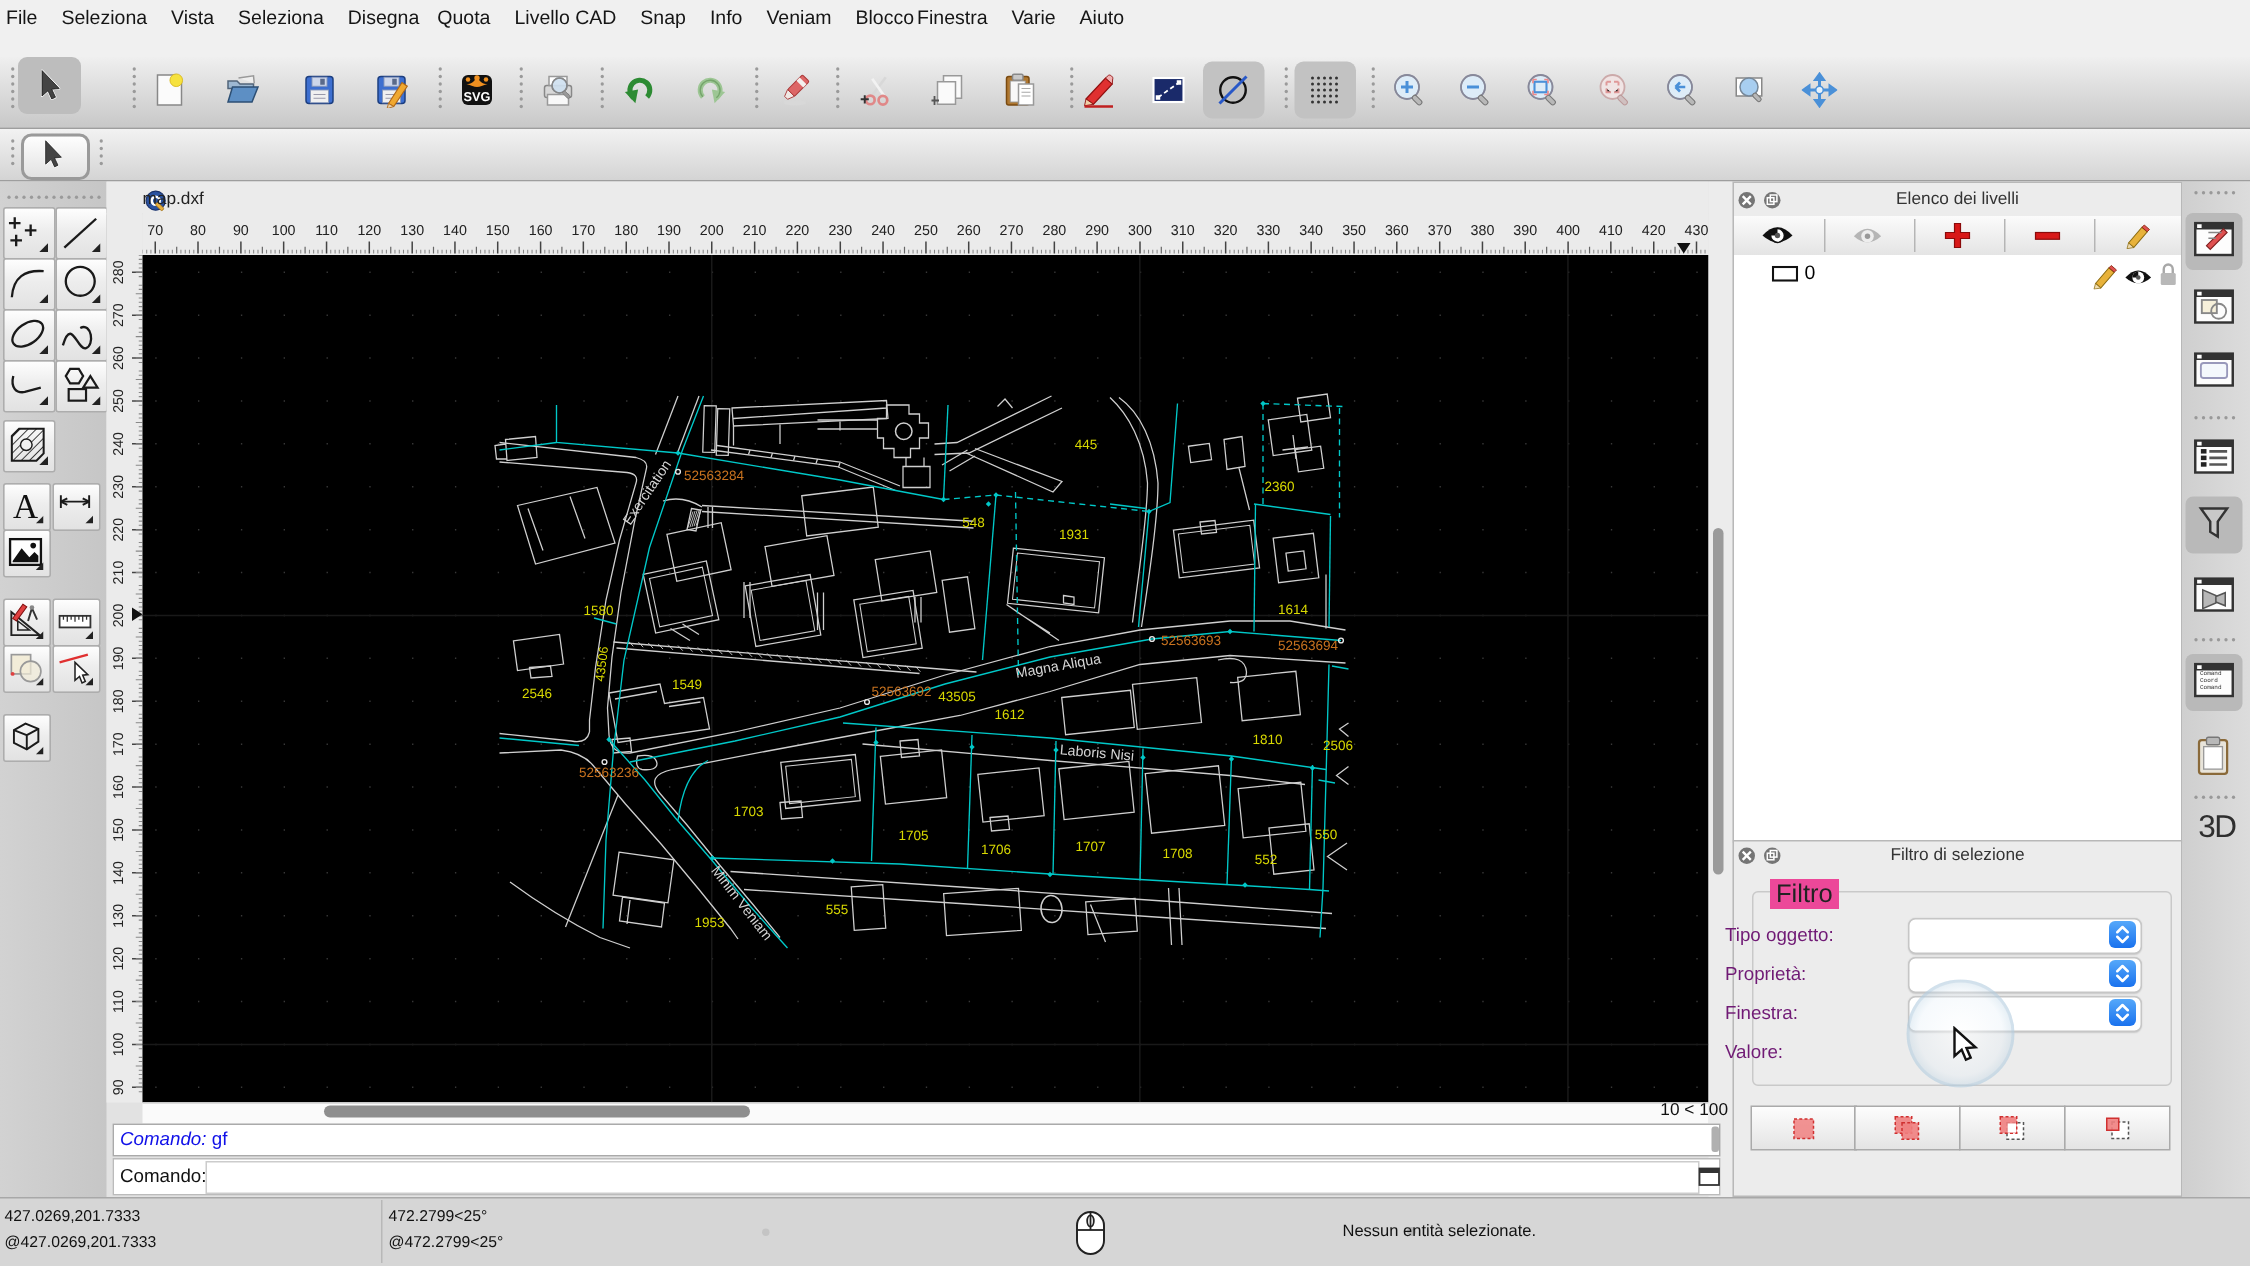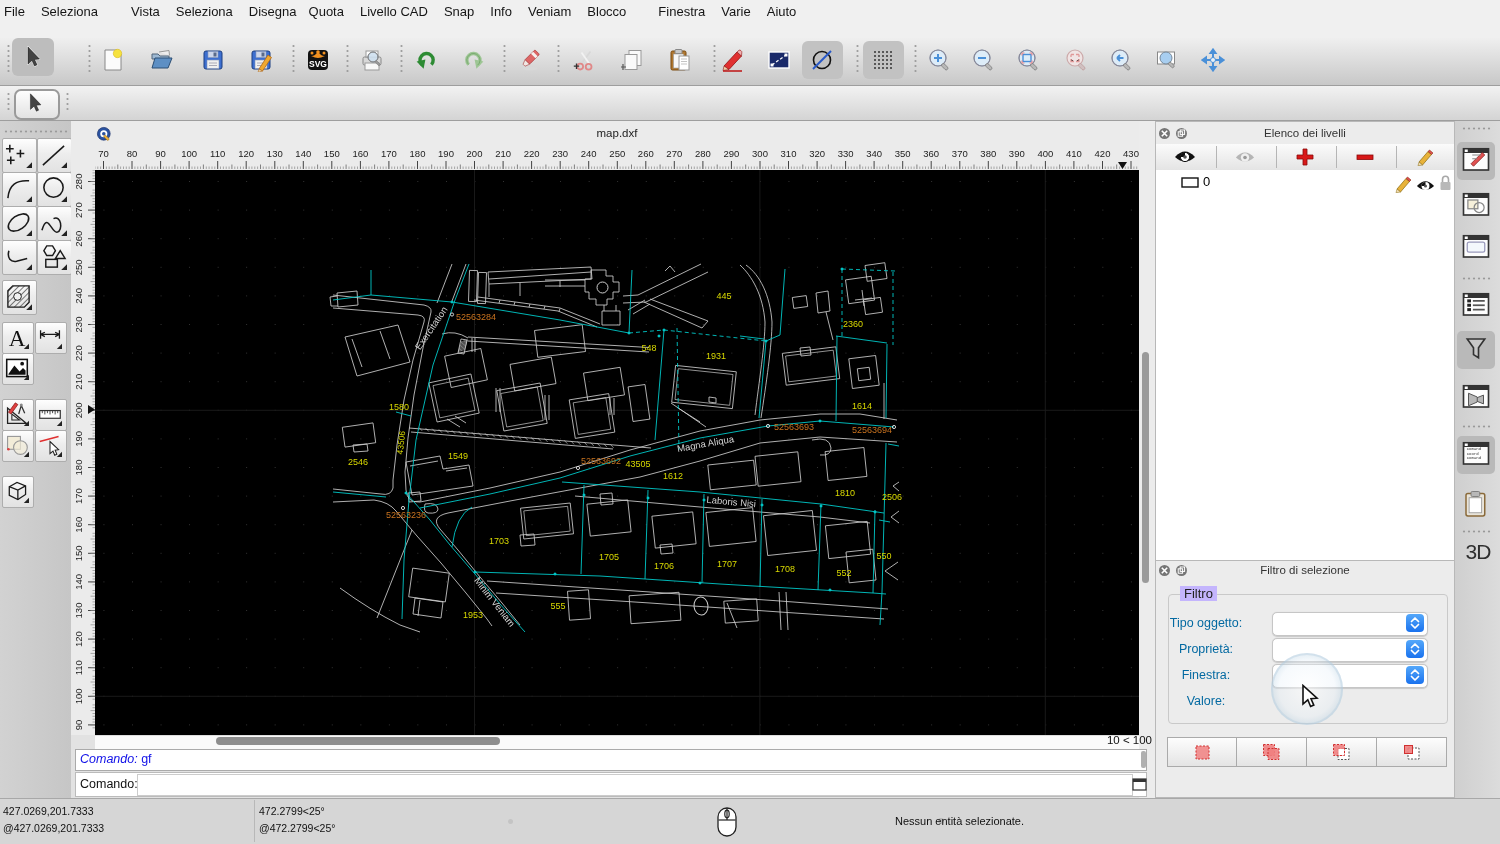--- a/index.html
+++ b/index.html
@@ -1,32 +1,32 @@
 <!DOCTYPE html>
 <html><head><meta charset="utf-8"><style>
 *{margin:0;padding:0;box-sizing:content-box}
 body{width:1500px;height:844px;position:relative;font-family:"Liberation Sans",sans-serif;background:#e2e2e2;overflow:hidden}
 .pbtn{position:absolute;width:11px;height:11px;border-radius:50%;background:#757575;display:flex;align-items:center;justify-content:center}
-.flabel{position:absolute;left:1150px;width:112px;text-align:center;font-size:12.5px;color:#0369a1}
+.flabel{position:absolute;left:1150px;width:112px;text-align:left;font-size:12.5px;color:#701a75}
 .stxt{position:absolute;font-size:10.5px;color:#111}
 </style></head><body>
 
 <div style="position:absolute;left:0;top:0;width:1500px;height:38px;background:#f0f0f0;display:flex;align-items:flex-start;padding-top:4px;font-size:13px;color:#151515">
 <div style="margin-left:4px">File</div>
     <div style="margin-left:16px">Seleziona</div>
-    <div style="margin-left:33px">Vista</div>
+    <div style="margin-left:16px">Vista</div>
     <div style="margin-left:16px">Seleziona</div>
     <div style="margin-left:16px">Disegna</div>
     <div style="margin-left:12px">Quota</div>
     <div style="margin-left:16px">Livello CAD</div>
     <div style="margin-left:16px">Snap</div>
     <div style="margin-left:16px">Info</div>
     <div style="margin-left:16px">Veniam</div>
     <div style="margin-left:16px">Blocco</div>
-    <div style="margin-left:32px">Finestra</div>
+    <div style="margin-left:2px">Finestra</div>
     <div style="margin-left:16px">Varie</div>
     <div style="margin-left:16px">Aiuto</div>
 </div>
 
 <div style="position:absolute;left:0;top:38px;width:1500px;height:47px;background:linear-gradient(#efefef,#c8c8c8);border-bottom:1px solid #9e9e9e"></div>
 <div style="position:absolute;left:0;top:86px;width:1500px;height:34px;background:linear-gradient(#f2f2f2,#d4d4d4);border-bottom:1px solid #9e9e9e"></div>
 <div style="position:absolute;left:12px;top:38px;width:42px;height:38px;background:#bdbdbd;border-radius:6px"></div>
 <div style="position:absolute;left:802px;top:41px;width:41px;height:38px;background:#c2c2c2;border-radius:6px"></div>
 <div style="position:absolute;left:863px;top:41px;width:41px;height:38px;background:#c2c2c2;border-radius:6px"></div>
 <svg width="24" height="24" viewBox="0 0 24 24" style="position:absolute;left:21px;top:45px">
@@ -435,21 +435,21 @@
     <circle cx="66" cy="1.5" r="1.1" fill="#9a9a9a"></circle>
   </svg>
 
 <div style="position:absolute;left:71px;top:121px;width:1068px;height:21px;background:#ebebeb;border-bottom:1px solid #d5d5d5"></div>
 <svg width="17" height="17" viewBox="0 0 24 24" style="position:absolute;left:96px;top:126px">
     <circle cx="11" cy="11" r="9" fill="#2a52a0" stroke="#18306a"></circle>
     <circle cx="11" cy="11" r="5" fill="#fff"></circle>
     <circle cx="11" cy="11" r="2.5" fill="#2a52a0"></circle>
     <rect x="13" y="12" width="3.4" height="9" rx="1.6" transform="rotate(-45 14.7 16.5)" fill="#e8b040" stroke="#9a6a10" stroke-width="0.7"></rect>
   </svg>
-<div style="position:absolute;left:95px;top:127px;width:1044px;text-align:center;font-size:11.5px;color:#222">map.dxf</div>
+<div style="position:absolute;left:95px;top:127px;width:1044px;text-align:left;font-size:11.5px;color:#222">map.dxf</div>
 <div style="position:absolute;left:71px;top:142px;width:24px;height:593px;background:#ebebeb"></div>
 <div style="position:absolute;left:95px;top:142px;width:1044px;height:28px;background:#ebebeb"></div>
 <svg width="1044" height="28" viewBox="95 0 1044 28" style="position:absolute;left:95px;top:142px">
     <line x1="92.1" y1="24.5" x2="92.1" y2="27" stroke="#888" stroke-width="0.7"></line>
     <line x1="94.9" y1="24.5" x2="94.9" y2="27" stroke="#888" stroke-width="0.7"></line>
     <line x1="97.8" y1="24.5" x2="97.8" y2="27" stroke="#888" stroke-width="0.7"></line>
     <line x1="100.6" y1="24.5" x2="100.6" y2="27" stroke="#888" stroke-width="0.7"></line>
     <line x1="103.5" y1="19" x2="103.5" y2="27" stroke="#444" stroke-width="1"></line>
     <text x="103.5" y="14.5" font-size="9.5" fill="#222" text-anchor="middle">70</text>
     <line x1="106.4" y1="24.5" x2="106.4" y2="27" stroke="#888" stroke-width="0.7"></line>
@@ -1388,21 +1388,21 @@
     </svg>
   </div>
 <div class="pbtn" style="left:1176px;top:565px">
     <svg width="11" height="11" viewBox="0 0 11 11">
       <rect x="2.2" y="3.8" width="4.4" height="4.4" fill="none" stroke="#fff" stroke-width="1"></rect>
       <rect x="4.2" y="2" width="4.4" height="4.4" fill="none" stroke="#fff" stroke-width="1"></rect>
     </svg>
   </div>
 <div style="position:absolute;left:1200px;top:564px;width:210px;text-align:center;font-size:11.5px;color:#333">Filtro di selezione</div>
 <div style="position:absolute;left:1168px;top:594px;width:278px;height:128px;border:1px solid #c9c9c9;border-radius:4px"></div>
-<div style="position:absolute;left:1180px;top:586px;background:#c4b5fd;padding:0 4px;font-size:13px;color:#222">Filtro</div>
+<div style="position:absolute;left:1180px;top:586px;background:#ec4899;padding:0 4px;font-size:17px;color:#222">Filtro</div>
 <div class="flabel" style="top:616px">Tipo oggetto:</div>
 <div class="flabel" style="top:642px">Proprietà:</div>
 <div class="flabel" style="top:668px">Finestra:</div>
 <div class="flabel" style="top:694px">Valore:</div>
 <div style="position:absolute;left:1272px;top:612px;width:154px;height:22px;background:#fff;border:1px solid #c6c6c6;border-radius:5px;box-shadow:0 0.5px 1px rgba(0,0,0,0.15)"></div>
 <div style="position:absolute;left:1406px;top:614px;width:18px;height:18px;border-radius:4px;background:linear-gradient(#55a8fa,#1a72ee)"><svg width="18" height="18" viewBox="0 0 18 18">
       <path d="M5.5,7.5 L9,4 L12.5,7.5 M5.5,10.5 L9,14 L12.5,10.5" stroke="#fff" stroke-width="1.7" fill="none" stroke-linecap="round" stroke-linejoin="round"></path>
     </svg></div>
 <div style="position:absolute;left:1272px;top:638px;width:154px;height:22px;background:#fff;border:1px solid #c6c6c6;border-radius:5px;box-shadow:0 0.5px 1px rgba(0,0,0,0.15)"></div>
 <div style="position:absolute;left:1406px;top:640px;width:18px;height:18px;border-radius:4px;background:linear-gradient(#55a8fa,#1a72ee)"><svg width="18" height="18" viewBox="0 0 18 18">

